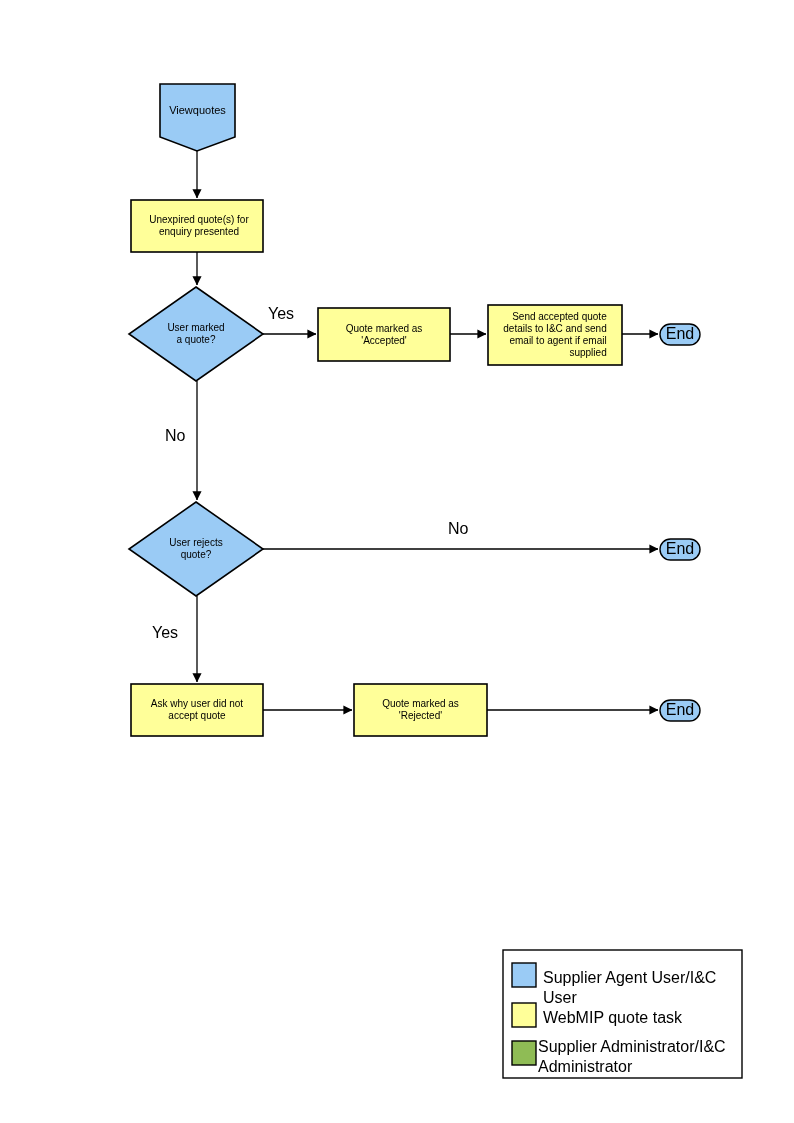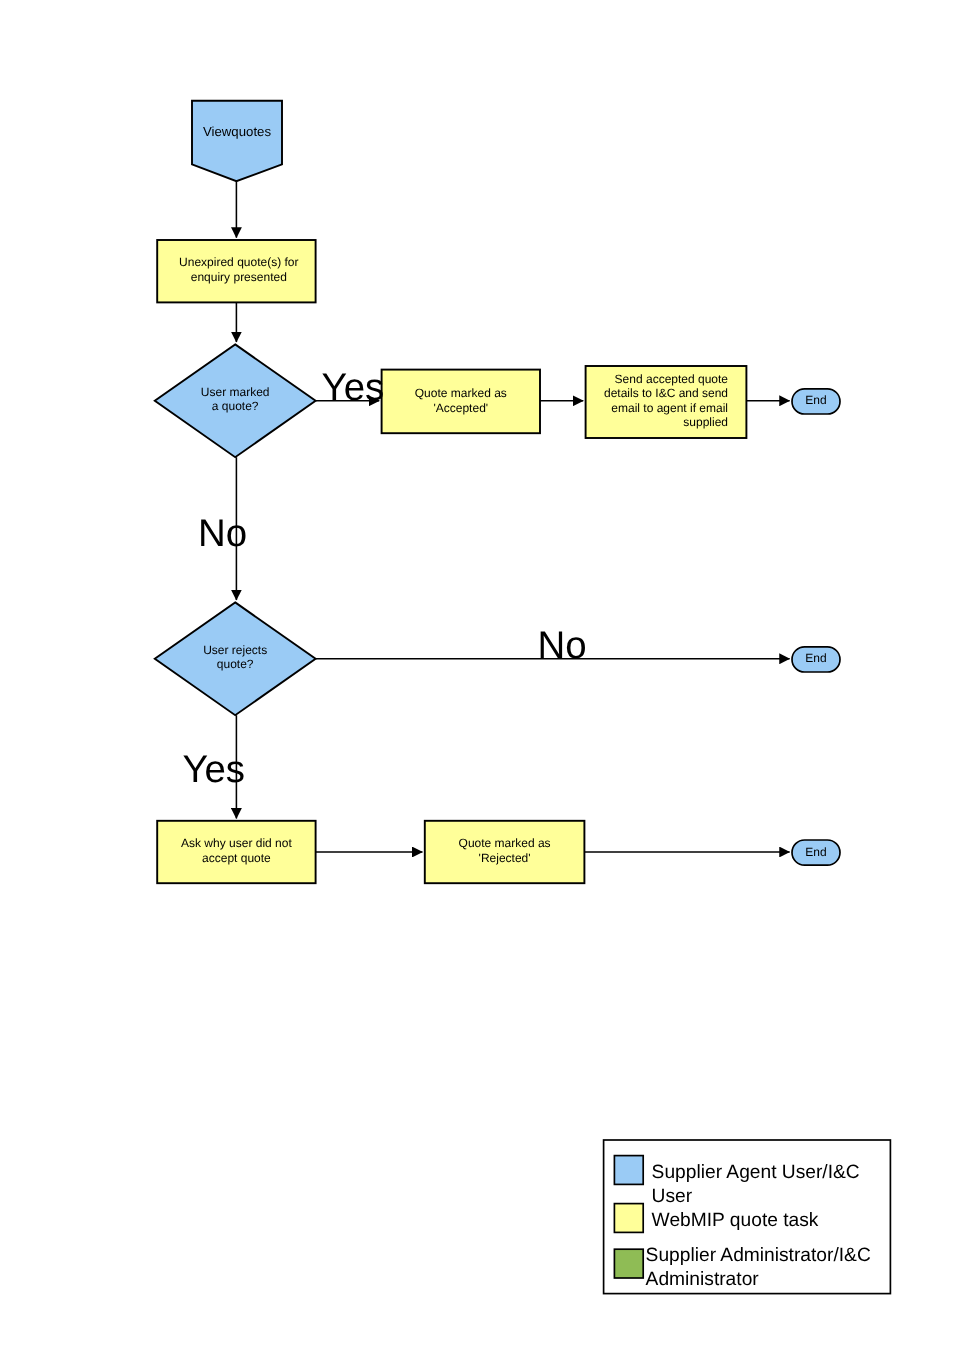--- a/index.html
+++ b/index.html
@@ -34,25 +34,25 @@
   .t-start {
     font-size: 11px;
   }
   .t-process {
     font-size: 10px;
   }
   .t-decision {
     font-size: 10px;
   }
   .t-end {
-    font-size: 10px;
+    font-size: 16px;
   }
   .edge-label {
     position: absolute;
-    font-size: 32px;
+    font-size: 16px;
     color: #000000;
     font-family: "Liberation Sans", sans-serif;
     line-height: 1;
   }
   .legend-label {
     position: absolute;
     font-size: 16px;
     color: #000000;
     line-height: 1.25;
   }

